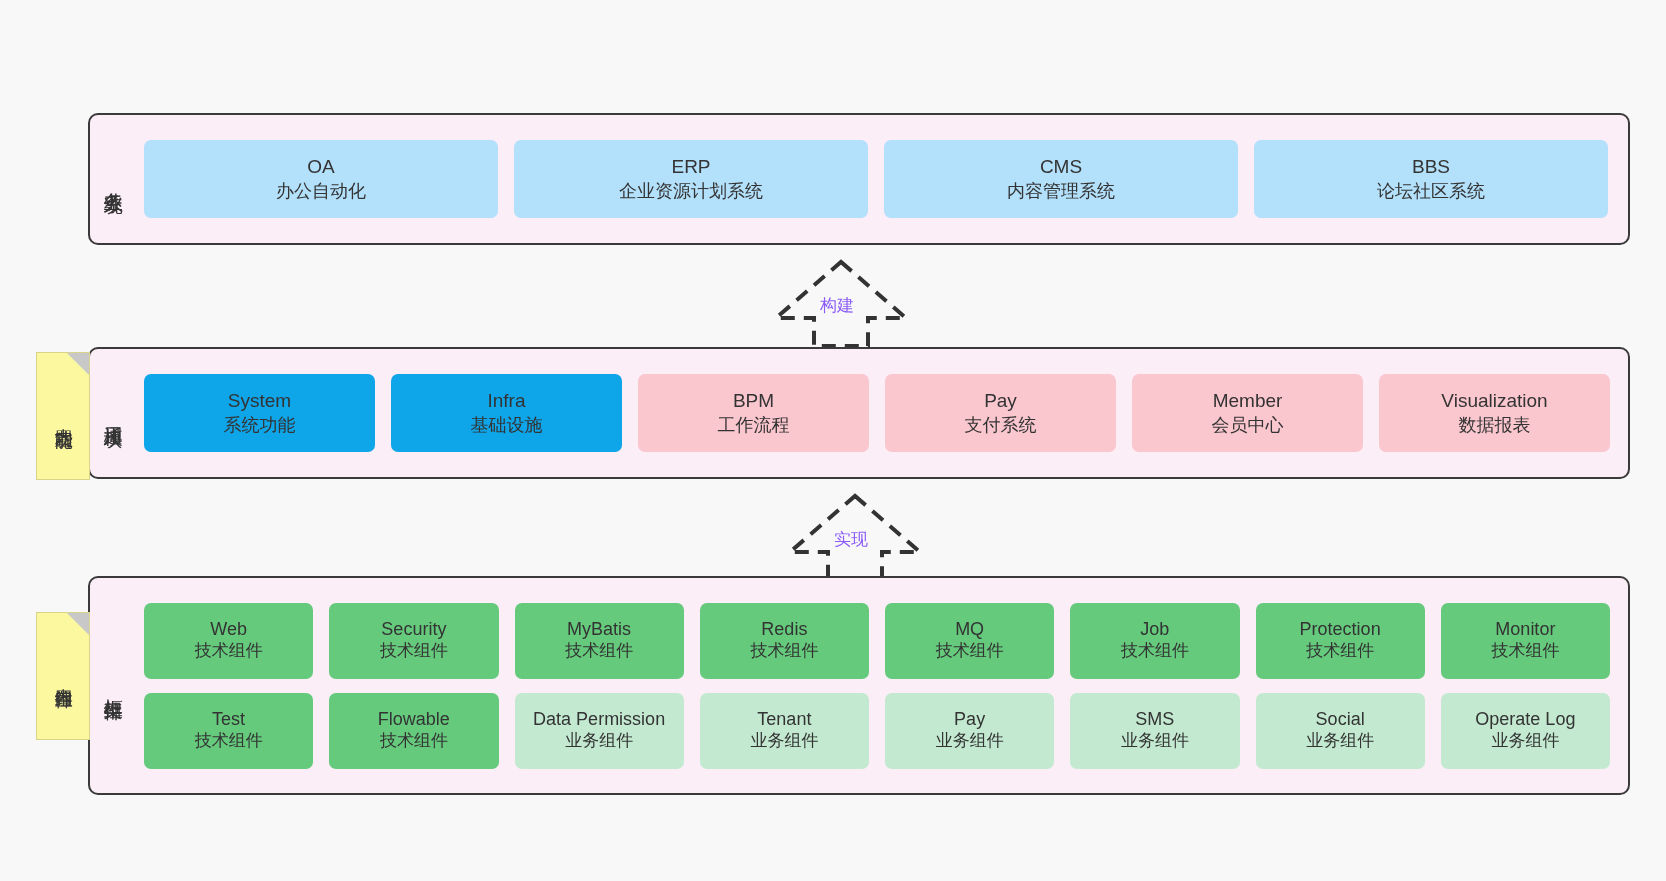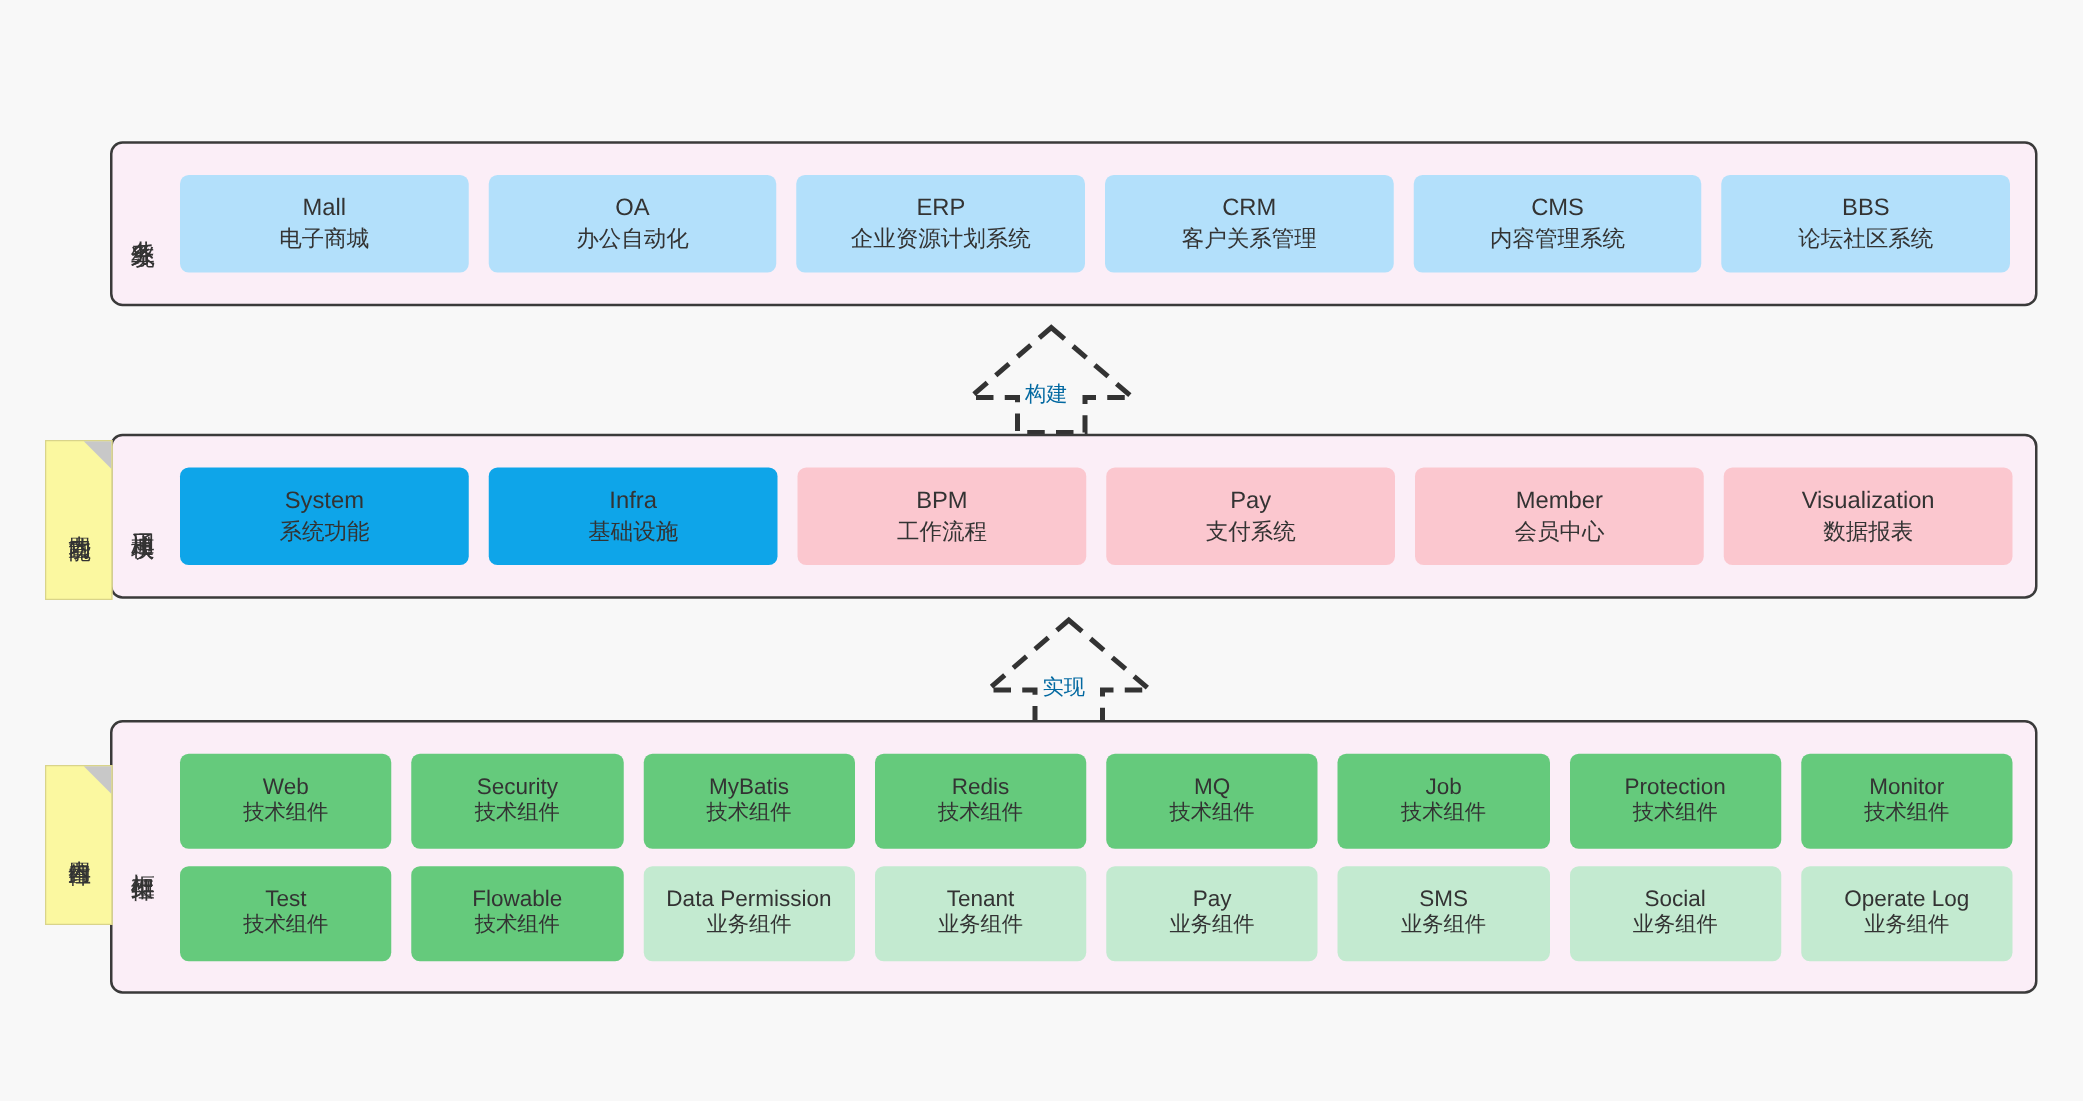--- a/index.html
+++ b/index.html
@@ -118,52 +118,43 @@
   }
   #sticky-function  { left: 36px; top: 352px; width: 54px; height: 128px; }
   #sticky-component { left: 36px; top: 612px; width: 54px; height: 128px; }
 
   
   .relation { position: absolute; }
   .relation svg { display: block; overflow: visible; }
   .relation .rel-label {
     position: absolute;
     font-size: 17px;
-    color: #0369a1;
+    color: #8b5cf6;
     white-space: nowrap;
     user-select: none;
-    margin-top: 10px;
   }
   #relation-build      { left: 756px; top: 258px;  width: 170px; height: 90px; }
   #relation-build   .rel-label  { left: 64px; top: 36px; }
   #relation-implement  { left: 770px; top: 492px;  width: 170px; height: 90px; }
   #relation-implement .rel-label{ left: 64px; top: 36px; }
 </style>
 </head>
 <body>
 
 <div class="layer" id="layer-business">
   <div class="layer-title">业务系统</div>
   <div class="layer-body">
     <div class="card-row">
       <div class="card c-blue">
-        <span class="en">Mall</span>
-        <span class="cn">电子商城</span>
-      </div>
-      <div class="card c-blue">
         <span class="en">OA</span>
         <span class="cn">办公自动化</span>
       </div>
       <div class="card c-blue">
         <span class="en">ERP</span>
         <span class="cn">企业资源计划系统</span>
-      </div>
-      <div class="card c-blue">
-        <span class="en">CRM</span>
-        <span class="cn">客户关系管理</span>
       </div>
       <div class="card c-blue">
         <span class="en">CMS</span>
         <span class="cn">内容管理系统</span>
       </div>
       <div class="card c-blue">
         <span class="en">BBS</span>
         <span class="cn">论坛社区系统</span>
       </div>
     </div>

